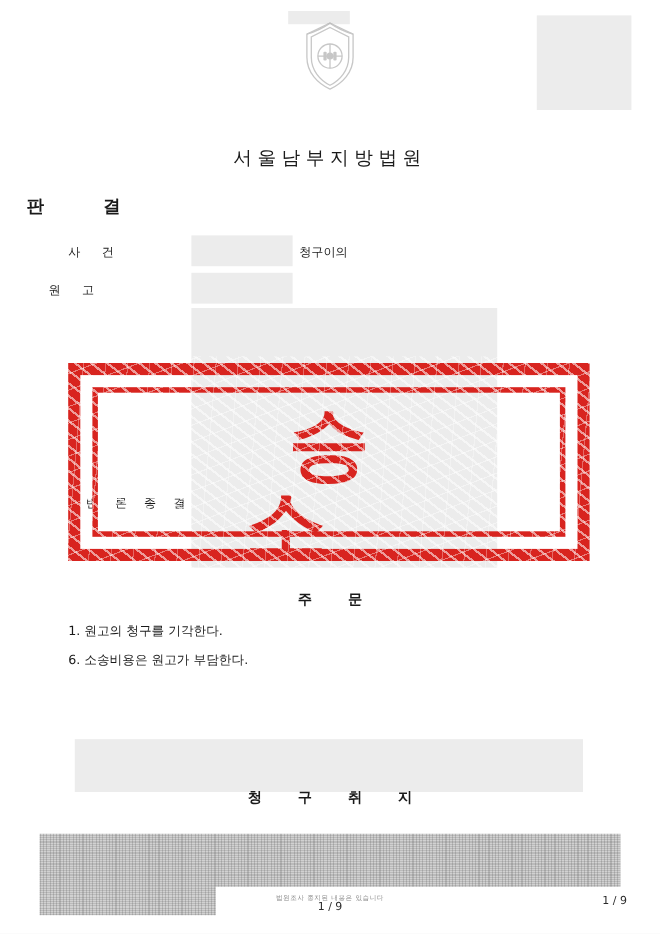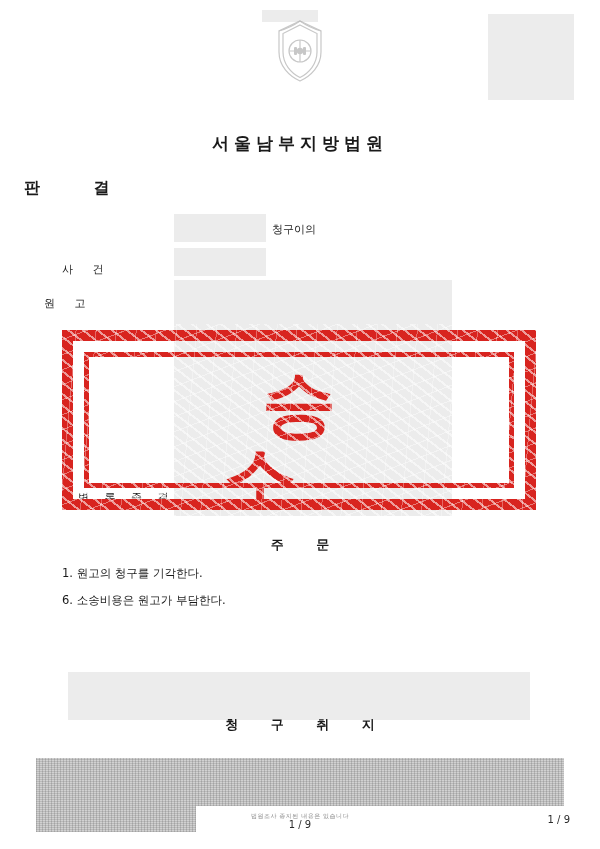--- a/index.html
+++ b/index.html
@@ -51,21 +51,21 @@
   }
 
   
   .court-title {
     position: absolute;
     left: 0;
     right: 0;
     top: 132px;
     text-align: center;
     font-size: 17px;
-    font-weight: bold;
+    font-weight: normal;
     letter-spacing: 5px;
     color: #1a1a1a;
     font-family: "DejaVu Sans", sans-serif;
   }
   .doc-title {
     position: absolute;
     left: 0;
     right: 0;
     top: 178px;
     text-align: left;
@@ -77,21 +77,20 @@
     font-family: "DejaVu Sans", sans-serif;
   }
 
   
   .field {
     position: absolute;
     font-size: 11px;
     color: #1a1a1a;
     font-family: "DejaVu Sans", sans-serif;
     letter-spacing: 8px;
-    margin-top: 40px;
   }
   .field-case   { left: 62px; top: 222px; }
   .field-plaint { left: 44px; top: 256px; }
   .field-end    { left: 78px; top: 450px; letter-spacing: 6px; }
 
   .value-text {
     position: absolute;
     font-size: 11px;
     color: #1a1a1a;
     font-family: "DejaVu Sans", sans-serif;

